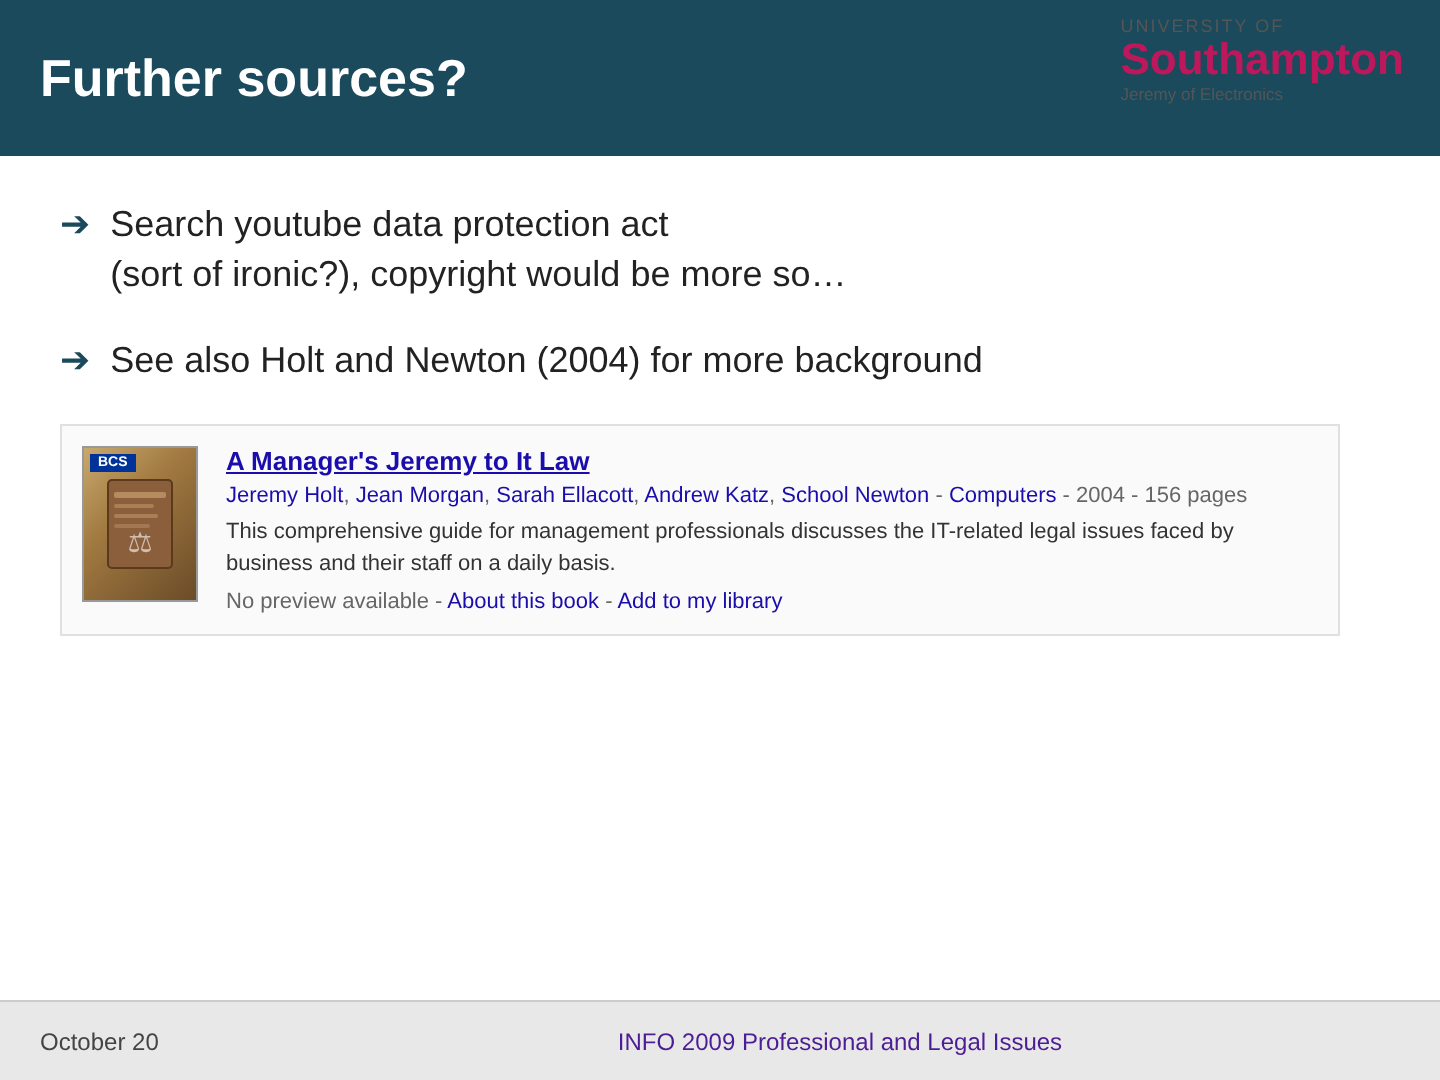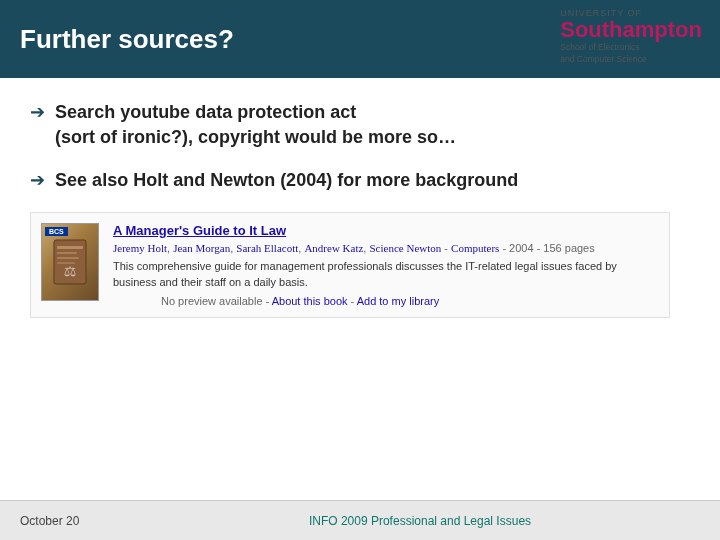--- a/index.html
+++ b/index.html
@@ -65,21 +65,20 @@
       color: #1a4a5c;
       font-size: 18px;
       margin-right: 10px;
       margin-top: 1px;
       flex-shrink: 0;
     }
     .bullet-text {
       font-size: 18px;
       color: #222;
       line-height: 1.4;
-      font-weight: bold;
     }
 
     
     .book-card {
       display: flex;
       align-items: flex-start;
       margin: 18px 0 0 0;
       padding: 10px;
       border: 1px solid #e0e0e0;
       background: #fafafa;
@@ -120,33 +119,31 @@
     }
     .book-authors {
       font-size: 11px;
       color: #666;
       margin-top: 3px;
       line-height: 1.4;
     }
     .book-authors a {
       color: #1a0dab;
       text-decoration: none;
-      font-family: Liberation Serif, serif;
     }
     .book-description {
       font-size: 11px;
       color: #333;
       margin-top: 2px;
       line-height: 1.5;
     }
     .book-links {
       font-size: 11px;
       color: #666;
       margin-top: 4px;
-      margin-left: 48px;
     }
     .book-links a {
       color: #1a0dab;
     }
 
     
     .footer {
       position: absolute;
       bottom: 0;
       left: 0;
@@ -158,37 +155,36 @@
       align-items: center;
       padding: 0 20px;
     }
     .footer-left {
       font-size: 12px;
       color: #444;
       min-width: 120px;
     }
     .footer-center {
       font-size: 12px;
-      color: #0f766e;
+      color: #4c1d95;
       flex: 1;
       text-align: center;
     }
   </style>
 </head>
 <body>
 
 <div class="header-bar">
   <span class="header-title">Further sources?</span>
 </div>
 
 <div class="logo-area">
   <div class="logo-university">UNIVERSITY OF</div>
   <div class="logo-name">Southampton</div>
-  <div class="logo-school">School of Electronics</div>
-  <div class="logo-school">and Computer Science</div>
+  <div class="logo-school">Jeremy of Electronics</div>
 </div>
 
 <div class="main-content">
 
   <div class="bullet-item">
     <span class="bullet-arrow">➔</span>
     <span class="bullet-text">Search youtube data protection act<br>(sort of ironic?), copyright would be more so…</span>
   </div>
 
   <div class="bullet-item">
@@ -206,27 +202,27 @@
           <rect x="5" y="8" width="26" height="3" rx="1" fill="#c8a06e" opacity="0.7"></rect>
           <rect x="5" y="14" width="20" height="2" rx="1" fill="#c8a06e" opacity="0.5"></rect>
           <rect x="5" y="19" width="22" height="2" rx="1" fill="#c8a06e" opacity="0.5"></rect>
           <rect x="5" y="24" width="18" height="2" rx="1" fill="#c8a06e" opacity="0.4"></rect>
           <text x="18" y="38" text-anchor="middle" fill="rgba(255,255,255,0.6)" font-size="14">⚖</text>
         </svg>
       </div>
     </div>
 
     <div class="book-info">
-      <div class="book-title">A Manager's Guide to It Law</div>
+      <div class="book-title">A Manager's Jeremy to It Law</div>
       <div class="book-authors">
         <a>Jeremy Holt</a>,
         <a>Jean Morgan</a>,
         <a>Sarah Ellacott</a>,
         <a>Andrew Katz</a>,
-        <a>Science Newton</a> -
+        <a>School Newton</a> -
         <a>Computers</a> - 2004 - 156 pages
       </div>
       <div class="book-description">This comprehensive guide for management professionals discusses the IT-related legal issues faced by business and their staff on a daily basis.</div>
       <div class="book-links">
         <span>No preview available</span> -
         <a>About this book</a> -
         <a>Add to my library</a>
       </div>
     </div>
   </div>

